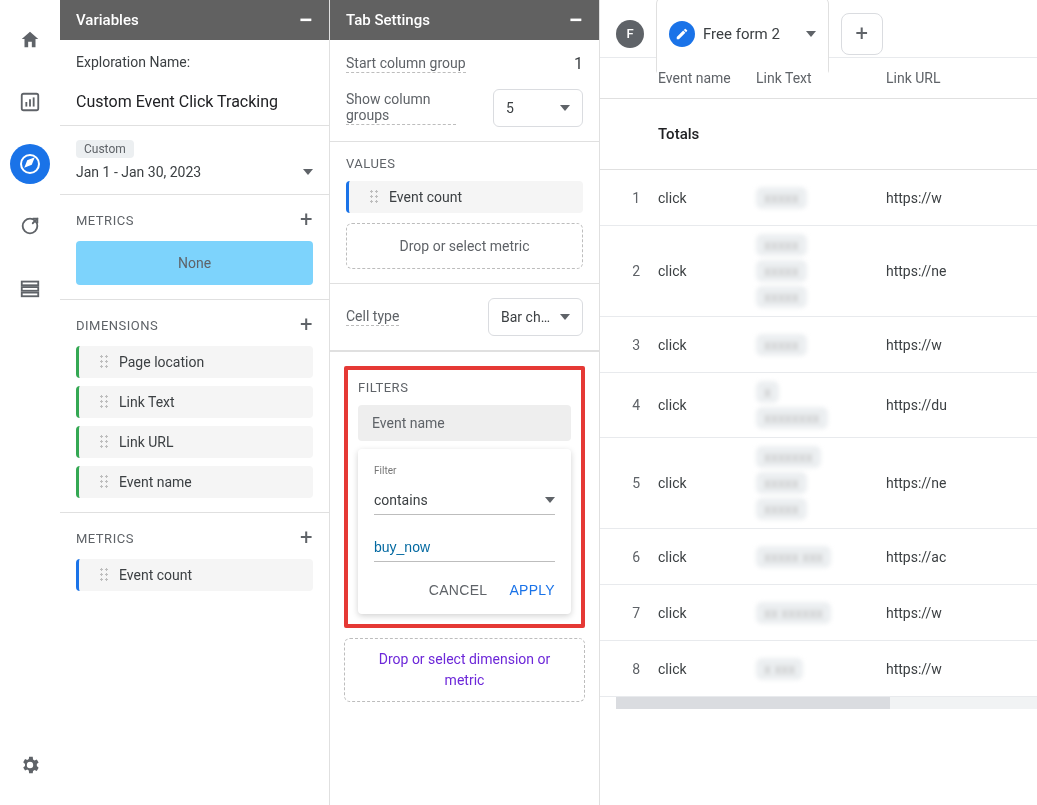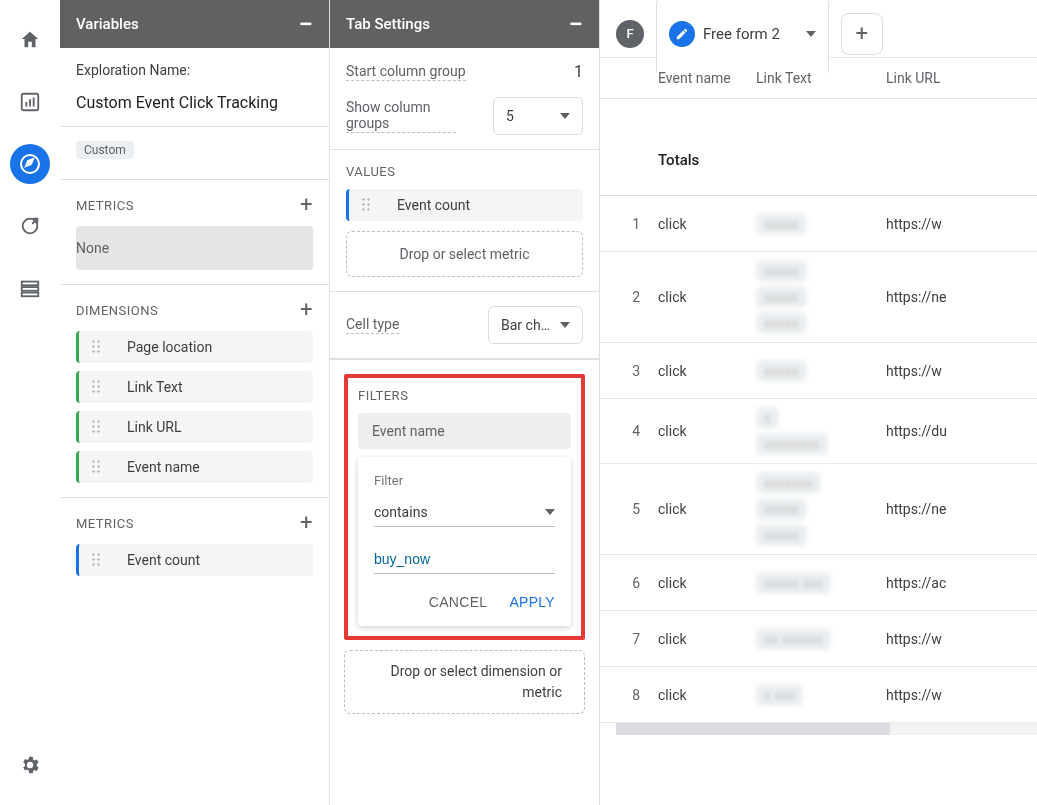--- a/index.html
+++ b/index.html
@@ -44,21 +44,21 @@
     flex-direction: column;
     border-right: 1px solid #e0e0e0;
     background: #fff;
   }
   .panel.variables { width: 270px; flex: 0 0 270px; }
   .panel.tab-settings { width: 270px; flex: 0 0 270px; }
 
   .panel-header {
     background: #616161;
     color: #fff;
-    height: 48px;
+    height: 40px;
     display: flex;
     align-items: center;
     justify-content: space-between;
     padding: 0 16px;
     font-size: 15px;
     font-weight: 500;
   }
   .panel-header .minus {
     font-size: 26px;
     line-height: 1;
@@ -69,21 +69,21 @@
     flex: 1;
     overflow: visible;
   }
 
   .section {
     padding: 14px 16px;
     border-bottom: 1px solid #e0e0e0;
   }
   .section:last-child { border-bottom: none; }
 
-  .expl-label { font-size: 14px; color: #3c4043; margin-bottom: 15px; }
+  .expl-label { font-size: 14px; color: #3c4043; margin-bottom: 22px; }
   .expl-name { font-size: 16px; color: #202124; }
 
   .date-chip {
     display: inline-block;
     background: #eceff1;
     color: #5f6368;
     font-size: 12px;
     padding: 2px 8px;
     border-radius: 4px;
     margin-bottom: 6px;
@@ -112,35 +112,36 @@
     margin-bottom: 10px;
   }
   .sec-header .plus {
     font-size: 22px;
     color: #5f6368;
     cursor: pointer;
     line-height: 1;
   }
 
   .none-box {
-    background: #e5e5e5;
+    background: #7dd3fc;
     border-radius: 4px;
+    text-align: center;
     color: #5f6368;
     padding: 14px 0;
     cursor: pointer;
   }
 
   .chip-list { display: flex; flex-direction: column; gap: 8px; }
   .chip {
     display: flex;
     align-items: center;
-    gap: 26px;
+    gap: 10px;
     background: #f5f5f5;
     border-radius: 4px;
-    padding: 8px 12px;
+    padding: 8px 20px;
     cursor: grab;
     border-left: 3px solid transparent;
   }
   .chip.dim   { border-left-color: #34a853; }
   .chip.metric{ border-left-color: #1a73e8; }
   .chip .drag {
     width: 10px; height: 16px;
     background-image: radial-gradient(#bdbdbd 1.2px, transparent 1.2px);
     background-size: 5px 5px;
     background-position: 0 0;
@@ -206,21 +207,21 @@
     border-radius: 4px;
     color: #5f6368;
     margin-bottom: 8px;
   }
   .filter-card {
     background: #fff;
     box-shadow: 0 2px 6px rgba(0,0,0,.18);
     padding: 16px;
     border-radius: 4px;
   }
-  .filter-card .flabel { color: #757575; font-size: 13px; margin-bottom: 10px; }
+  .filter-card .flabel { color: #757575; font-size: 10px; margin-bottom: 10px; }
   .underline-select {
     display: flex;
     align-items: center;
     justify-content: space-between;
     border-bottom: 1px solid #bdbdbd;
     padding: 6px 0;
     cursor: pointer;
     margin-bottom: 18px;
   }
   .underline-input {
@@ -242,22 +243,22 @@
     letter-spacing: .3px;
     cursor: pointer;
     color: #5f6368;
   }
   .btn-text.apply { color: #1a73e8; }
 
   .drop-zone-filters {
     margin-top: 10px;
     border: 1px dashed #bdbdbd;
     border-radius: 6px;
-    text-align: right;
-    color: #404040;
+    text-align: center;
+    color: #6d28d9;
     padding: 10px 22px;
     cursor: pointer;
     line-height: 1.5;
   }
 
   
   .report {
     flex: 1;
     display: flex;
     flex-direction: column;
@@ -323,21 +324,21 @@
   .col-lt   { width: 130px; }
   .col-url  { flex: 1; min-width: 80px; }
 
   .totals-row {
     display: flex;
     padding: 26px 0;
     font-weight: 500;
     color: #202124;
     border-bottom: 1px solid #e0e0e0;
   }
-  .totals-row .col-ev { font-weight: 500; font-size: 15px; margin-top: 26px; }
+  .totals-row .col-ev { font-weight: 500; font-size: 15px; }
 
   .data-rows { overflow: hidden; }
   .drow {
     display: flex;
     align-items: center;
     border-bottom: 1px solid #e8eaed;
     min-height: 56px;
     padding: 8px 0;
   }
   .drow .col-idx { color: #5f6368; }
@@ -421,20 +422,24 @@
       <span>Variables</span>
       <span class="minus">−</span>
     </div>
     <div class="panel-body">
       <div class="section">
         <div class="expl-label">Exploration Name:</div>
         <div class="expl-name">Custom Event Click Tracking</div>
       </div>
       <div class="section">
         <div class="date-chip">Custom</div>
+        <div class="date-row">
+          <span class="date-range">Jan 1 - Jan 30, 2023</span>
+          <span class="tri-down"></span>
+        </div>
       </div>
       <div class="section">
         <div class="sec-header">
           <span>METRICS</span>
           <span class="plus">+</span>
         </div>
         <div class="none-box">None</div>
       </div>
       <div class="section">
         <div class="sec-header">

